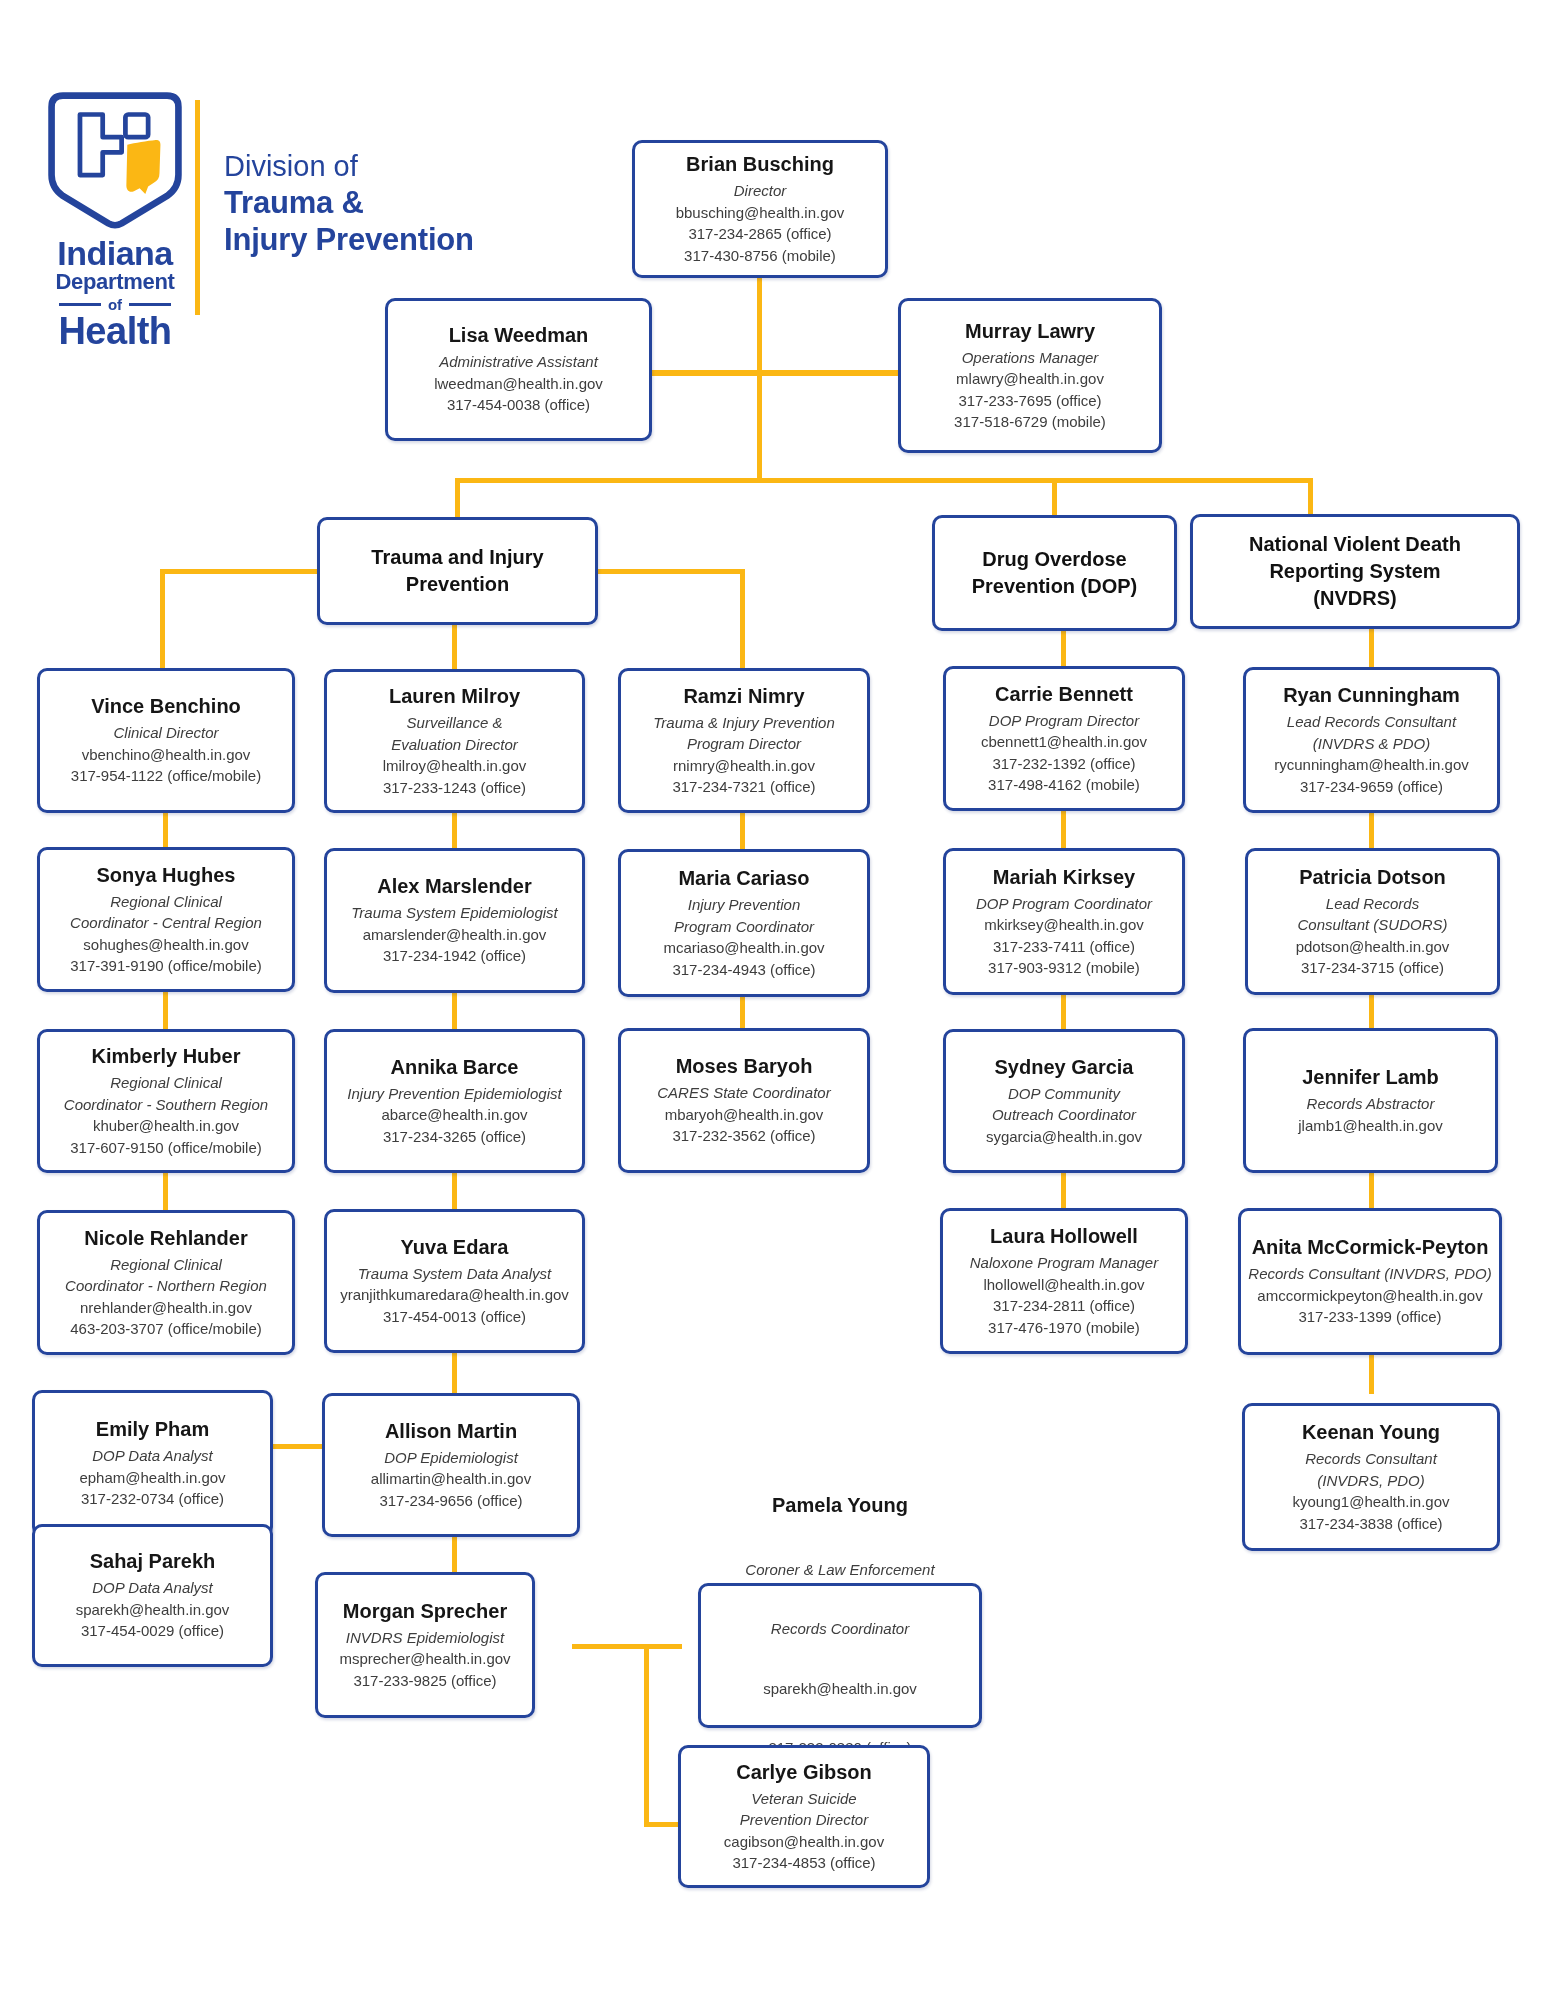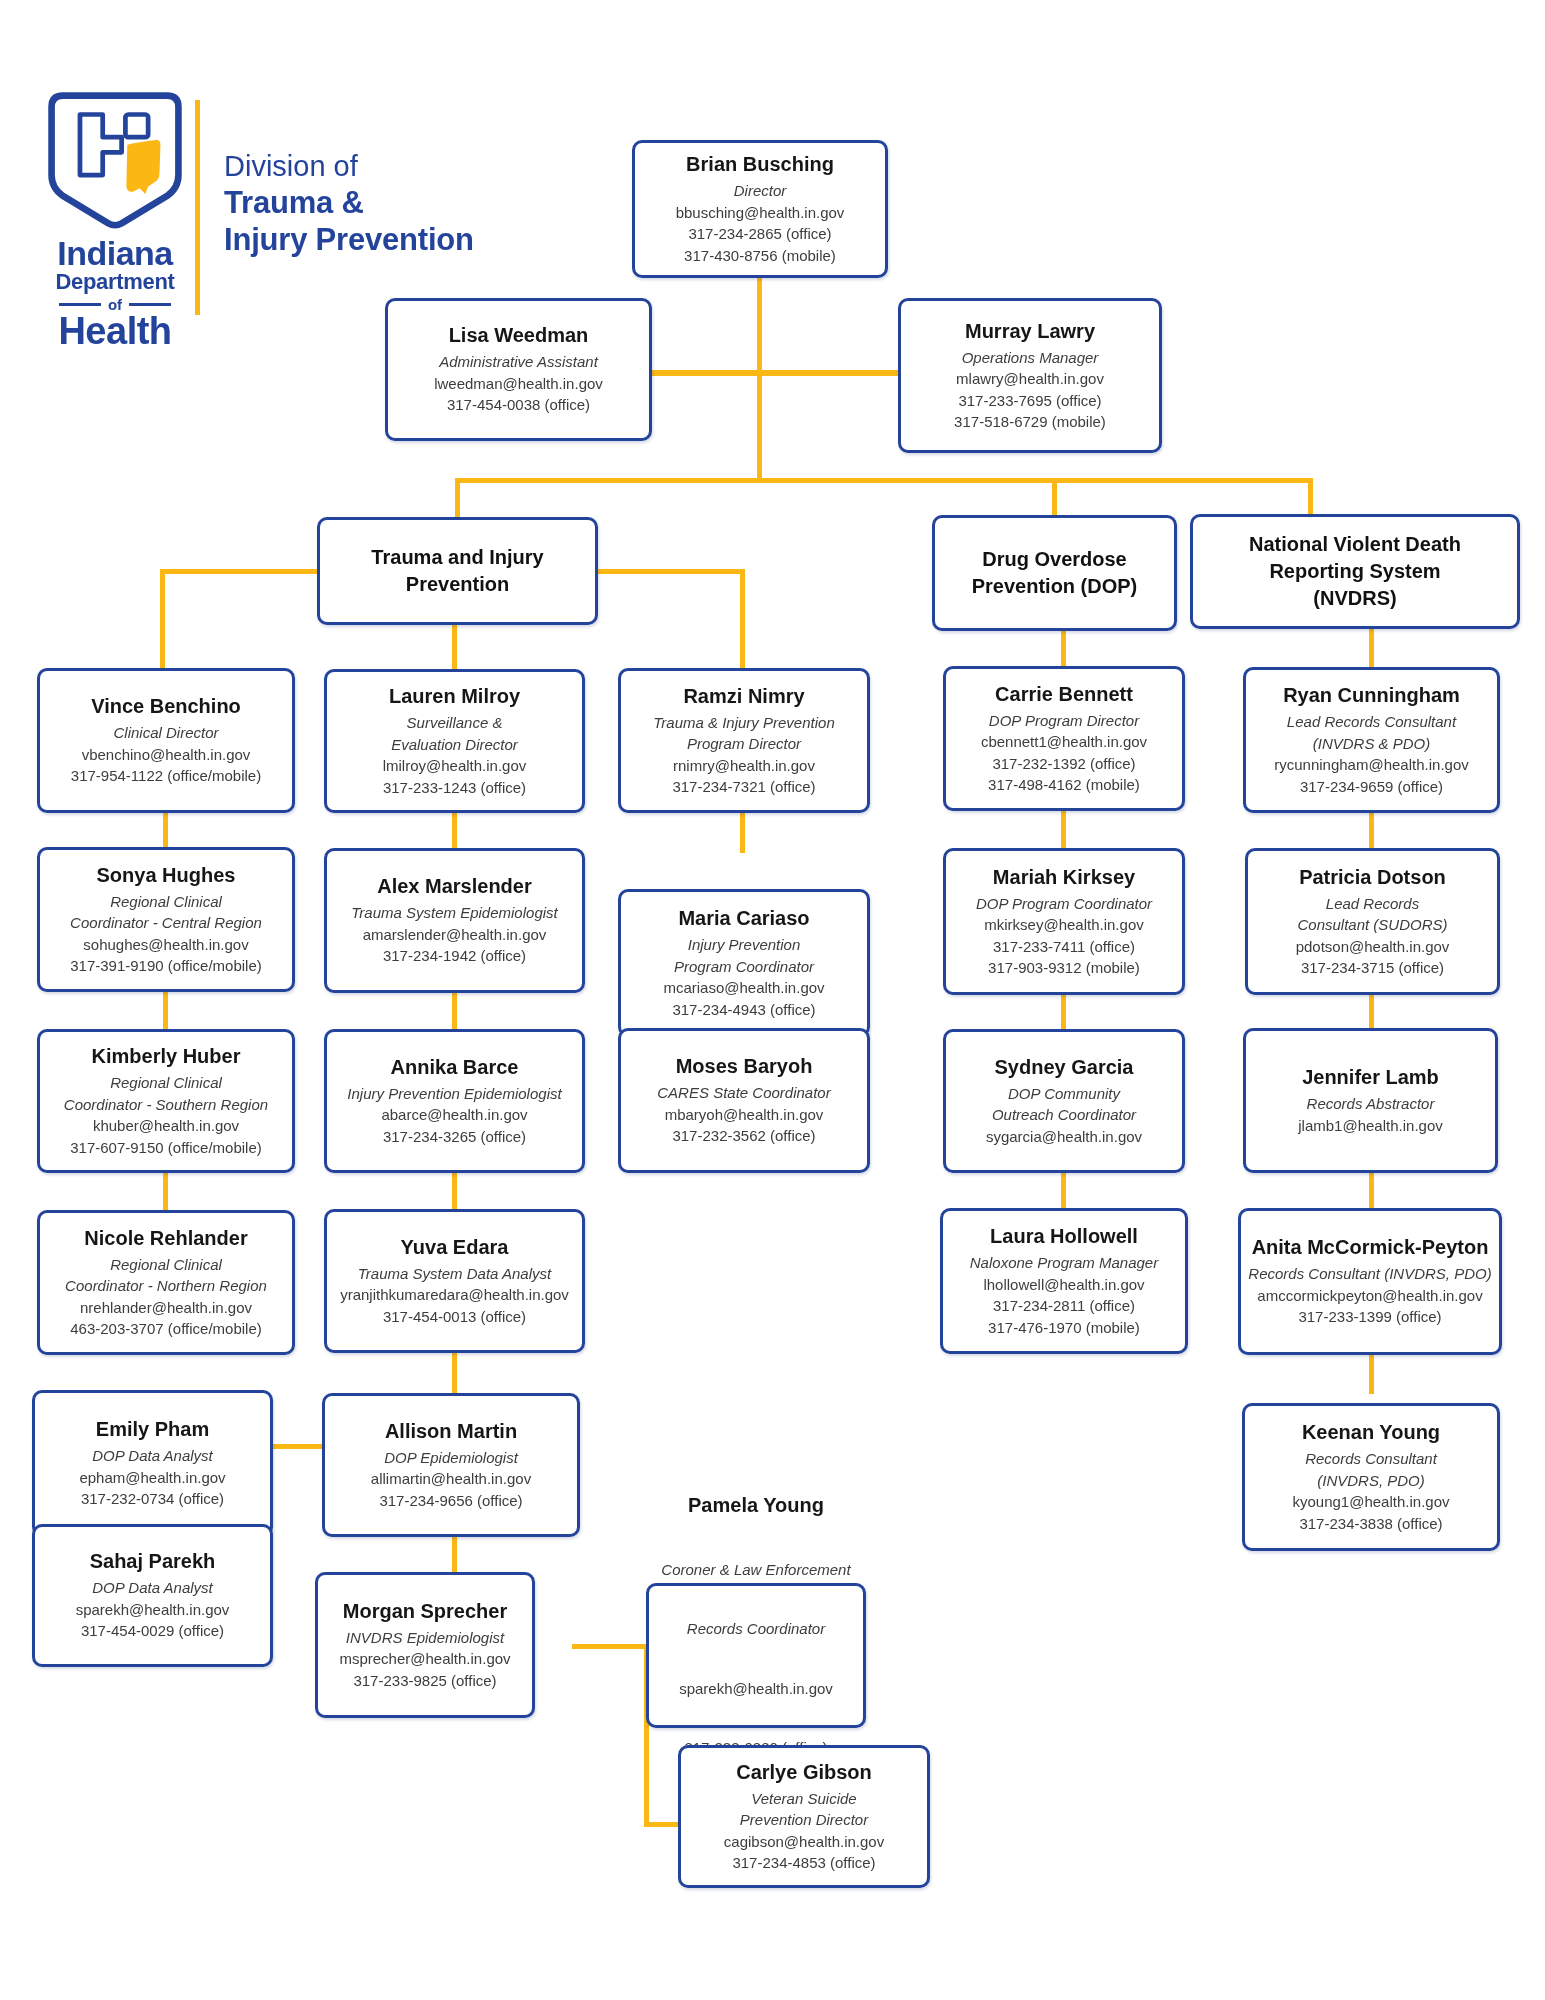--- a/index.html
+++ b/index.html
@@ -212,34 +212,34 @@
         <div class="p-contact">msprecher@health.in.gov</div>
         <div class="p-contact">317-233-9825 (office)</div>
       </div>
       <div class="card" style="left: 618px; top: 668px; width: 252px; height: 145px;">
         <div class="p-name">Ramzi Nimry</div>
         <div class="p-title">Trauma &amp; Injury Prevention</div>
         <div class="p-title">Program Director</div>
         <div class="p-contact">rnimry@health.in.gov</div>
         <div class="p-contact">317-234-7321 (office)</div>
       </div>
-      <div class="card" style="left: 618px; top: 849px; width: 252px; height: 148px; margin-top: 40px;">
+      <div class="card" style="left: 618px; top: 849px; width: 252px; height: 148px;">
         <div class="p-name">Maria Cariaso</div>
         <div class="p-title">Injury Prevention</div>
         <div class="p-title">Program Coordinator</div>
         <div class="p-contact">mcariaso@health.in.gov</div>
         <div class="p-contact">317-234-4943 (office)</div>
       </div>
       <div class="card" style="left: 618px; top: 1028px; width: 252px; height: 145px;">
         <div class="p-name">Moses Baryoh</div>
         <div class="p-title">CARES State Coordinator</div>
         <div class="p-contact">mbaryoh@health.in.gov</div>
         <div class="p-contact">317-232-3562 (office)</div>
       </div>
-      <div class="card" style="left: 646px; top: 1583px; width: 220px; height: 145px; gap: 38px;">
+      <div class="card" style="left: 698px; top: 1583px; width: 284px; height: 145px; gap: 38px;">
         <div class="p-name">Pamela Young</div>
         <div class="p-title">Coroner &amp; Law Enforcement</div>
         <div class="p-title">Records Coordinator</div>
         <div class="p-contact">sparekh@health.in.gov</div>
         <div class="p-contact">317-233-0880 (office)</div>
         <div class="p-contact">317-809-5205 (mobile)</div>
       </div>
       <div class="card" style="left: 678px; top: 1745px; width: 252px; height: 143px;">
         <div class="p-name">Carlye Gibson</div>
         <div class="p-title">Veteran Suicide</div>

